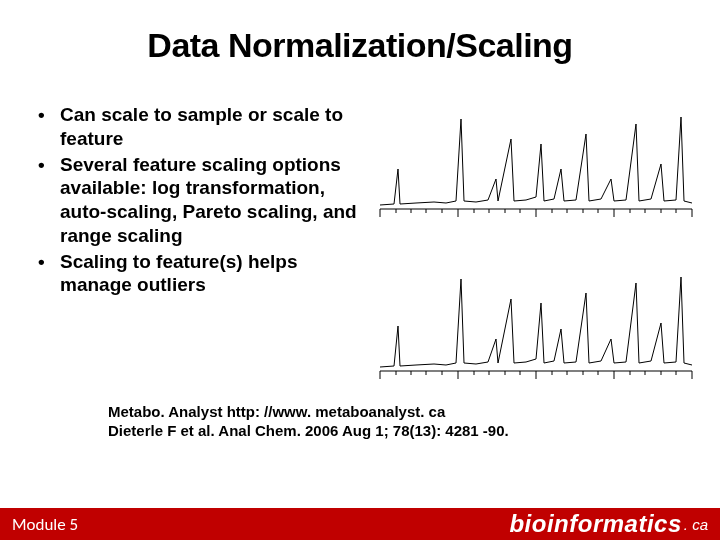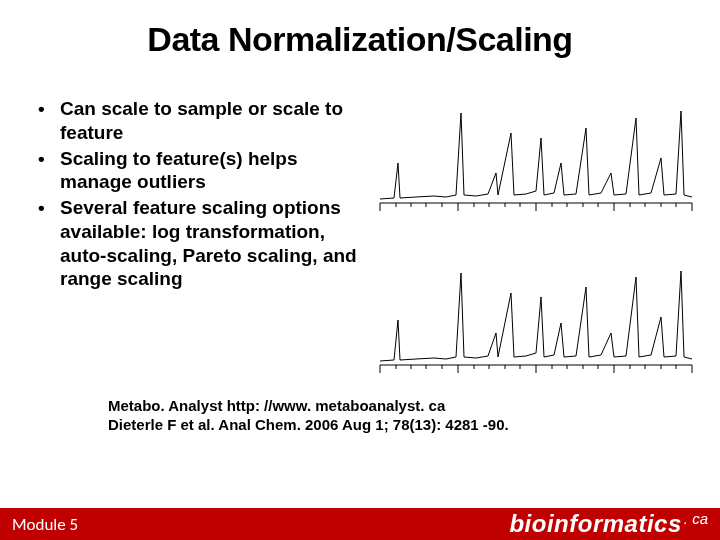--- a/index.html
+++ b/index.html
@@ -9,21 +9,21 @@
     background: #fff;
     font-family: Arial, Helvetica, sans-serif;
     color: #000;
     position: relative;
     overflow: hidden;
   }
   .title {
     font-size: 34px;
     font-weight: bold;
     text-align: center;
-    padding-top: 20px;
+    padding-top: 26px;
     letter-spacing: -0.5px;
   }
   .content {
     display: flex;
     margin-top: 38px;
     padding-left: 38px;
     padding-right: 4px;
   }
   .bullets {
     width: 330px;
@@ -76,21 +76,21 @@
     justify-content: space-between;
     padding: 0 12px;
   }
   .module {
     font-family: "Calibri", Arial, sans-serif;
     font-size: 17px;
   }
   .brand {
     font-family: Arial, sans-serif;
     display: flex;
-    align-items: flex-start;
+    align-items: center;
   }
   .brand-main {
     font-size: 24px;
     font-weight: bold;
     font-style: italic;
     letter-spacing: 0.5px;
   }
   .brand-suffix {
     font-size: 15px;
     font-weight: normal;
@@ -99,22 +99,22 @@
   }
 </style>
 </head>
 <body>
 
 <h1 class="title">Data Normalization/Scaling</h1>
 
 <div class="content">
   <ul class="bullets">
     <li>Can scale to sample or scale to feature</li>
+    <li>Several feature scaling options available: log transformation, auto-scaling, Pareto scaling, and range scaling</li>
     <li>Scaling to feature(s) helps manage outliers</li>
-    <li>Several feature scaling options available: log transformation, auto-scaling, Pareto scaling, and range scaling</li>
   </ul>
 
   <div class="graphs">
     <svg class="spectrum" viewBox="0 0 320 120" preserveAspectRatio="none">
       <line x1="4" y1="100" x2="316" y2="100" stroke="#000" stroke-width="1.2"></line>
       <g stroke="#000" stroke-width="1">
         <line x1="4" y1="100" x2="4" y2="108"></line>
         <line x1="82" y1="100" x2="82" y2="108"></line>
         <line x1="160" y1="100" x2="160" y2="108"></line>
         <line x1="238" y1="100" x2="238" y2="108"></line>

